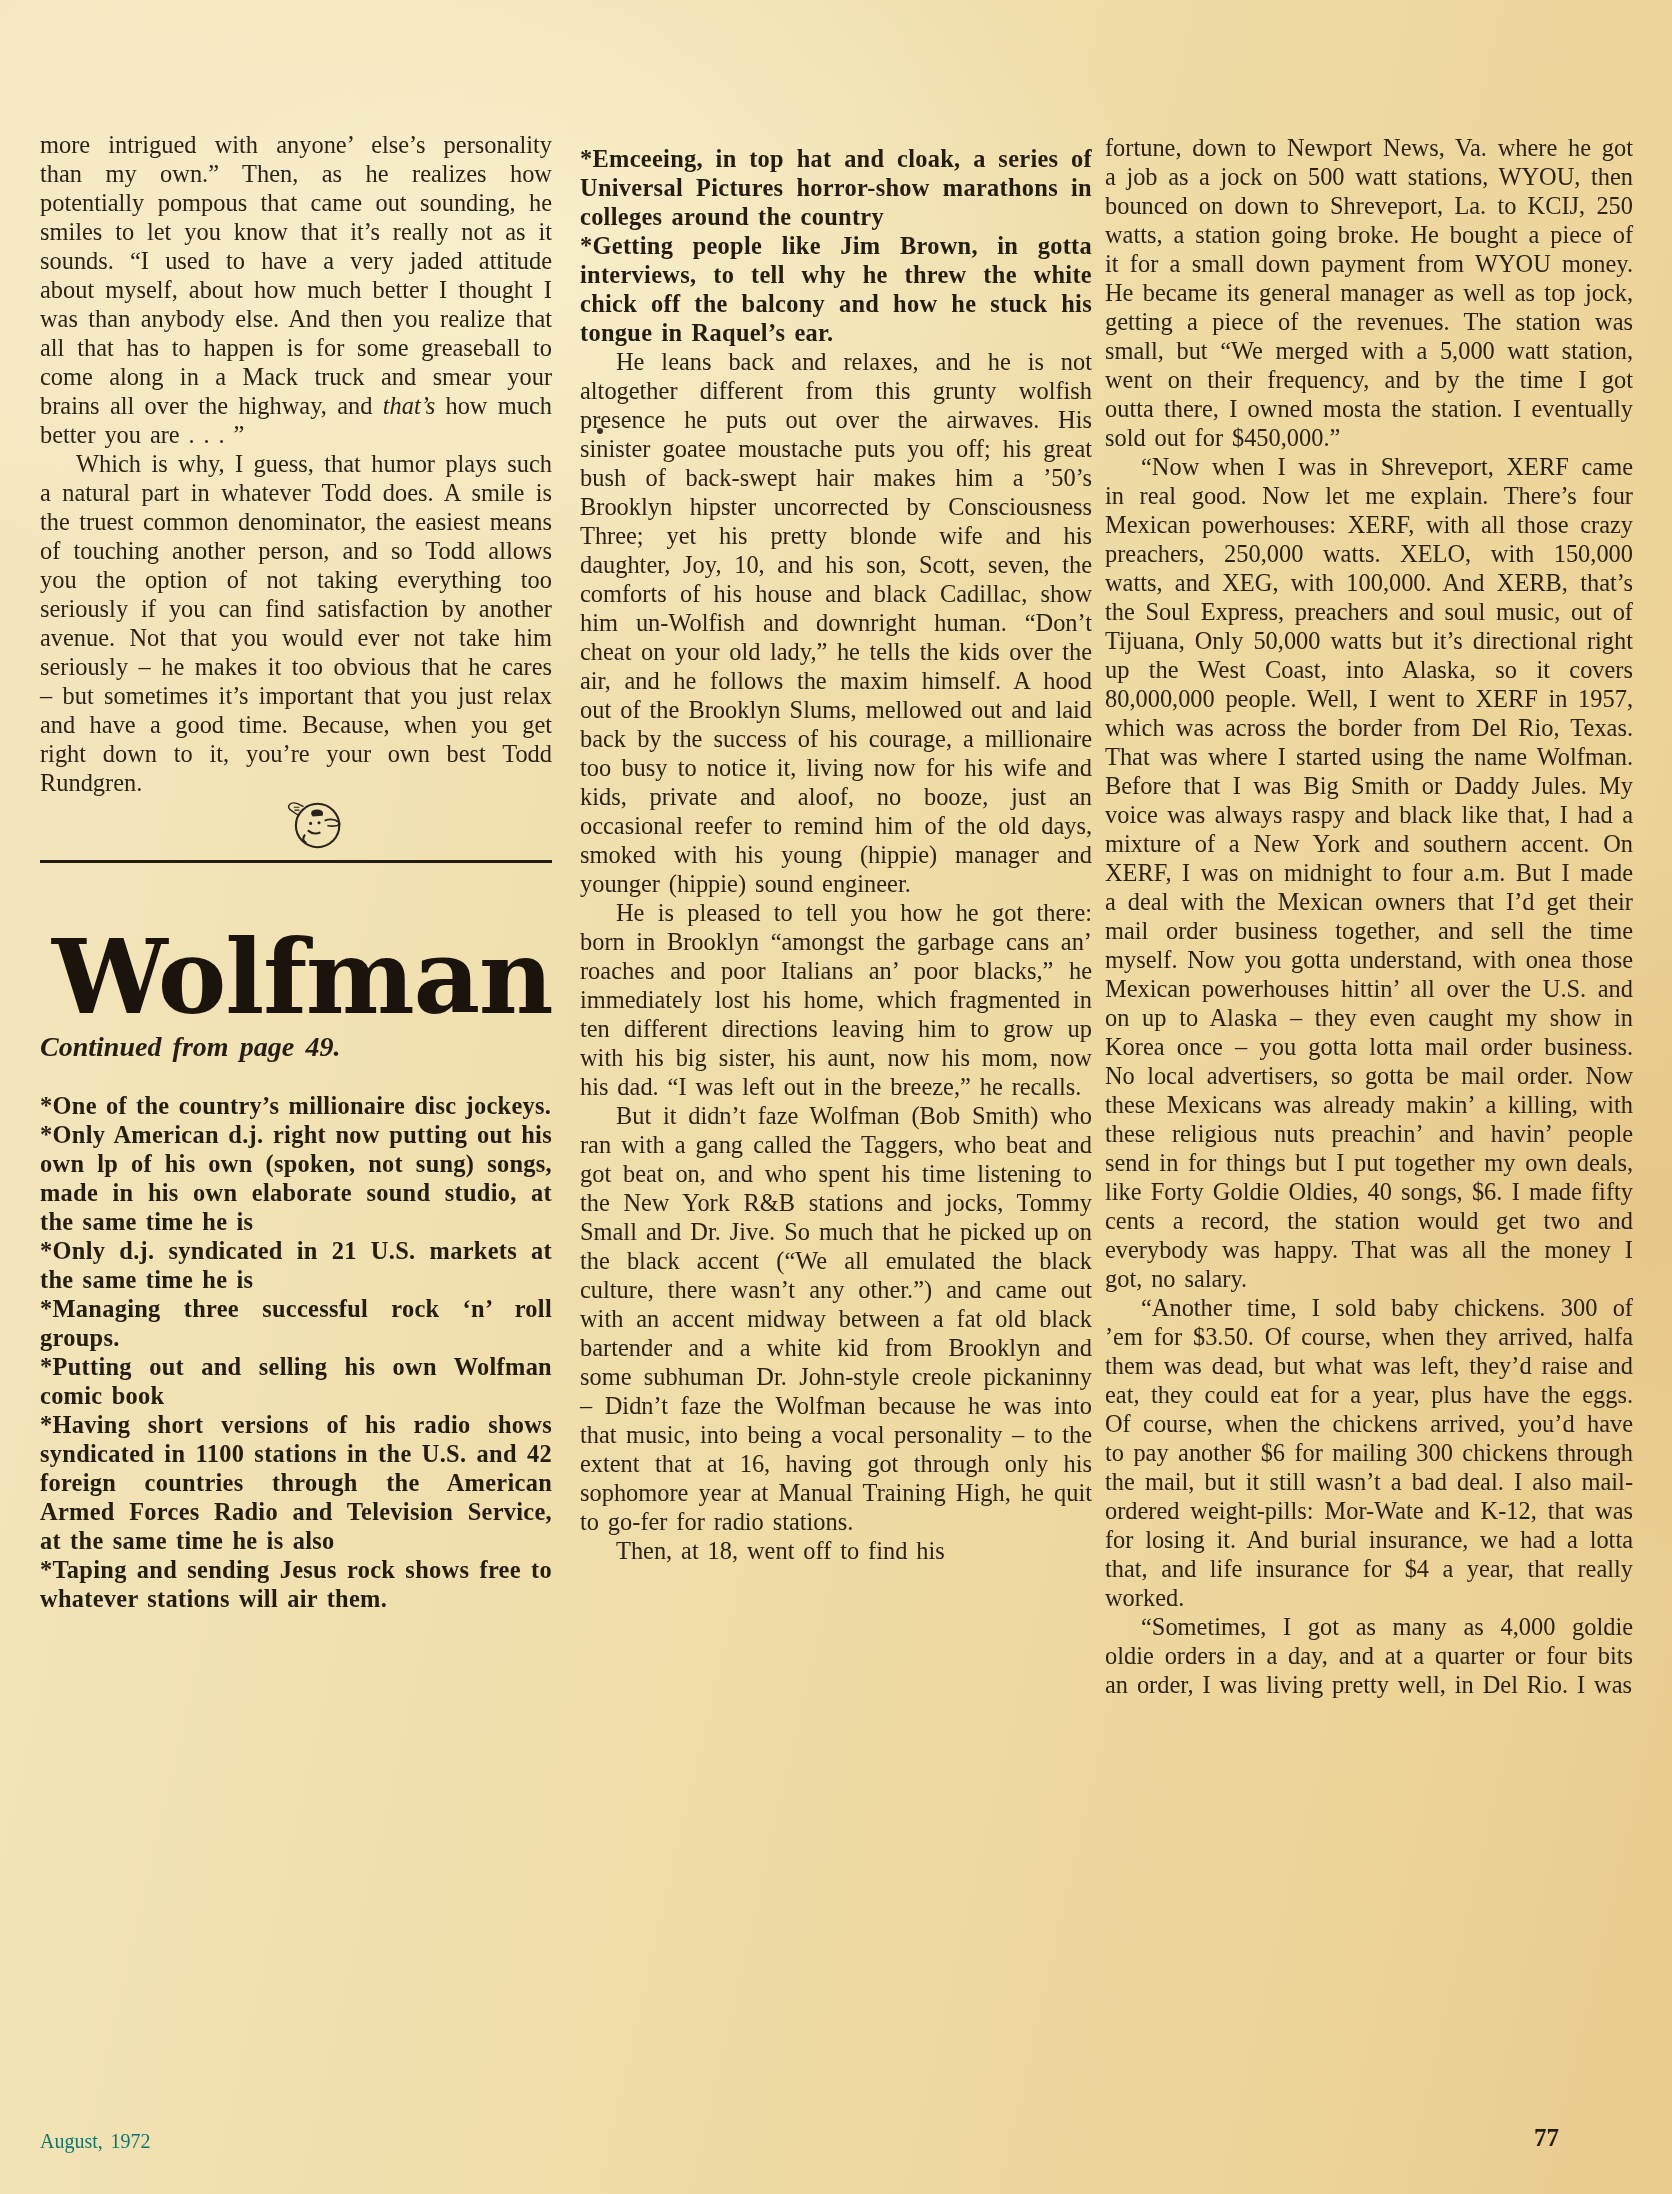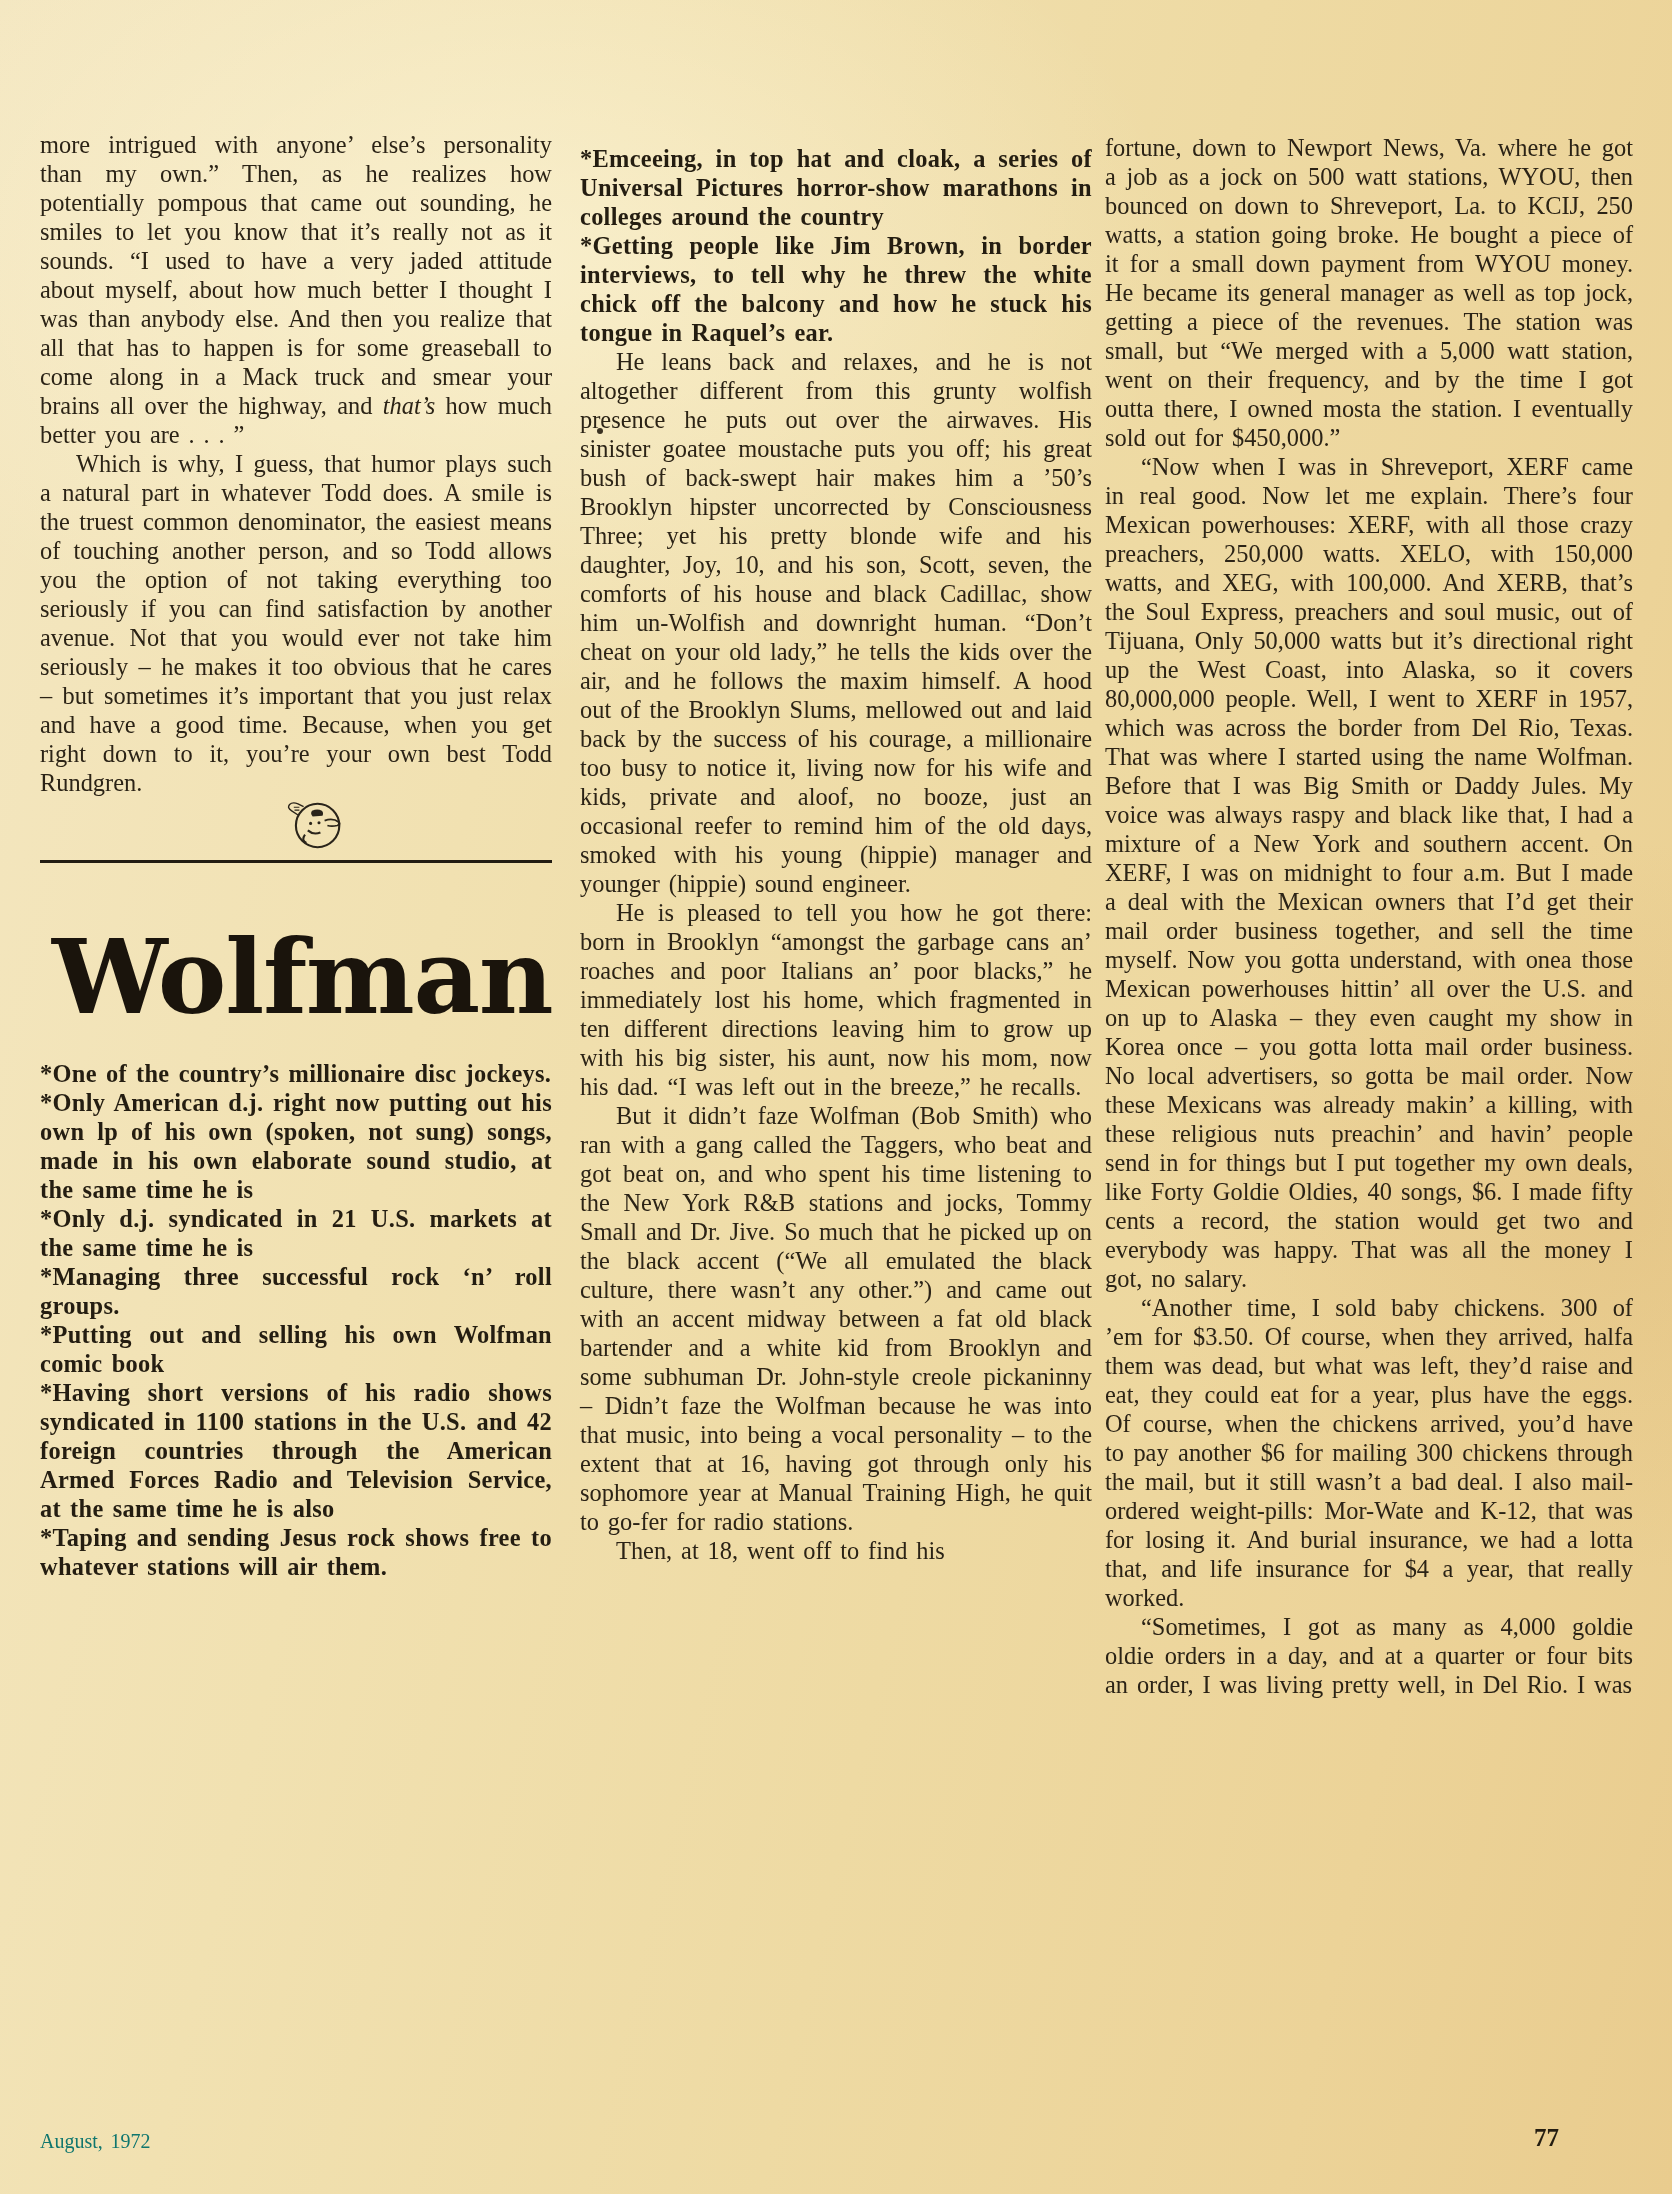--- a/index.html
+++ b/index.html
@@ -81,33 +81,34 @@
           <path d="M50 48 q-6 8 2 12"></path>
           <path d="M40 20 l-9 -6 q-7 -4 -3 -9 q4 -4 12 -1 l8 4" stroke-width="2"></path>
           <path d="M34 9 h8 M35 13 h7" stroke-width="1.5"></path>
         </g>
       </svg>
     </div>
 
     <div class="rule"></div>
 
     <h1 class="headline">Wolfman</h1>
+    <p class="continued">Continued from page 49.</p>
 
     <p class="bullet bullet-first">*One of the country’s millionaire disc jockeys.</p>
     <p class="bullet">*Only American d.j. right now putting out his own lp of his own (spoken, not sung) songs, made in his own elaborate sound studio, at the same time he is</p>
     <p class="bullet">*Only d.j. syndicated in 21 U.S. markets at the same time he is</p>
     <p class="bullet">*Managing three successful rock ‘n’ roll groups.</p>
     <p class="bullet">*Putting out and selling his own Wolfman comic book</p>
     <p class="bullet">*Having short versions of his radio shows syndicated in 1100 stations in the U.S. and 42 foreign countries through the American Armed Forces Radio and Television Service, at the same time he is also</p>
     <p class="bullet">*Taping and sending Jesus rock shows free to whatever stations will air them.</p>
   </div>
 
   <div class="col col2">
     <p class="bullet bullet-first">*Emceeing, in top hat and cloak, a series of Universal Pictures horror-show marathons in colleges around the country</p>
-    <p class="bullet">*Getting people like Jim Brown, in border interviews, to tell why he threw the white chick off the balcony and how he stuck his tongue in Raquel’s ear.</p>
+    <p class="bullet">*Getting people like Jim Brown, in gotta interviews, to tell why he threw the white chick off the balcony and how he stuck his tongue in Raquel’s ear.</p>
     <span class="stray-dot"></span>
     <p class="body indent">He leans back and relaxes, and he is not altogether different from this grunty wolfish presence he puts out over the airwaves. His sinister goatee moustache puts you off; his great bush of back-swept hair makes him a ’50’s Brooklyn hipster uncorrected by Consciousness Three; yet his pretty blonde wife and his daughter, Joy, 10, and his son, Scott, seven, the comforts of his house and black Cadillac, show him un-Wolfish and downright human. “Don’t cheat on your old lady,” he tells the kids over the air, and he follows the maxim himself. A hood out of the Brooklyn Slums, mellowed out and laid back by the success of his courage, a millionaire too busy to notice it, living now for his wife and kids, private and aloof, no booze, just an occasional reefer to remind him of the old days, smoked with his young (hippie) manager and younger (hippie) sound engineer.</p>
     <p class="body indent">He is pleased to tell you how he got there: born in Brooklyn “amongst the garbage cans an’ roaches and poor Italians an’ poor blacks,” he immediately lost his home, which fragmented in ten different directions leaving him to grow up with his big sister, his aunt, now his mom, now his dad. “I was left out in the breeze,” he recalls.</p>
     <p class="body indent">But it didn’t faze Wolfman (Bob Smith) who ran with a gang called the Taggers, who beat and got beat on, and who spent his time listening to the New York R&amp;B stations and jocks, Tommy Small and Dr. Jive. So much that he picked up on the black accent (“We all emulated the black culture, there wasn’t any other.”) and came out with an accent midway between a fat old black bartender and a white kid from Brooklyn and some subhuman Dr. John-style creole pickaninny – Didn’t faze the Wolfman because he was into that music, into being a vocal personality – to the extent that at 16, having got through only his sophomore year at Manual Training High, he quit to go-fer for radio stations.</p>
     <p class="body indent">Then, at 18, went off to find his</p>
   </div>
 
   <div class="col col3">
     <p class="body">fortune, down to Newport News, Va. where he got a job as a jock on 500 watt stations, WYOU, then bounced on down to Shreveport, La. to KCIJ, 250 watts, a station going broke. He bought a piece of it for a small down payment from WYOU money. He became its general manager as well as top jock, getting a piece of the revenues. The station was small, but “We merged with a 5,000 watt station, went on their frequency, and by the time I got outta there, I owned mosta the station. I eventually sold out for $450,000.”</p>
     <p class="body indent">“Now when I was in Shreveport, XERF came in real good. Now let me explain. There’s four Mexican powerhouses: XERF, with all those crazy preachers, 250,000 watts. XELO, with 150,000 watts, and XEG, with 100,000. And XERB, that’s the Soul Express, preachers and soul music, out of Tijuana, Only 50,000 watts but it’s directional right up the West Coast, into Alaska, so it covers 80,000,000 people. Well, I went to XERF in 1957, which was across the border from Del Rio, Texas. That was where I started using the name Wolfman. Before that I was Big Smith or Daddy Jules. My voice was always raspy and black like that, I had a mixture of a New York and southern accent. On XERF, I was on midnight to four a.m. But I made a deal with the Mexican owners that I’d get their mail order business together, and sell the time myself. Now you gotta understand, with onea those Mexican powerhouses hittin’ all over the U.S. and on up to Alaska – they even caught my show in Korea once – you gotta lotta mail order business. No local advertisers, so gotta be mail order. Now these Mexicans was already makin’ a killing, with these religious nuts preachin’ and havin’ people send in for things but I put together my own deals, like Forty Goldie Oldies, 40 songs, $6. I made fifty cents a record, the station would get two and everybody was happy. That was all the money I got, no salary.</p>

